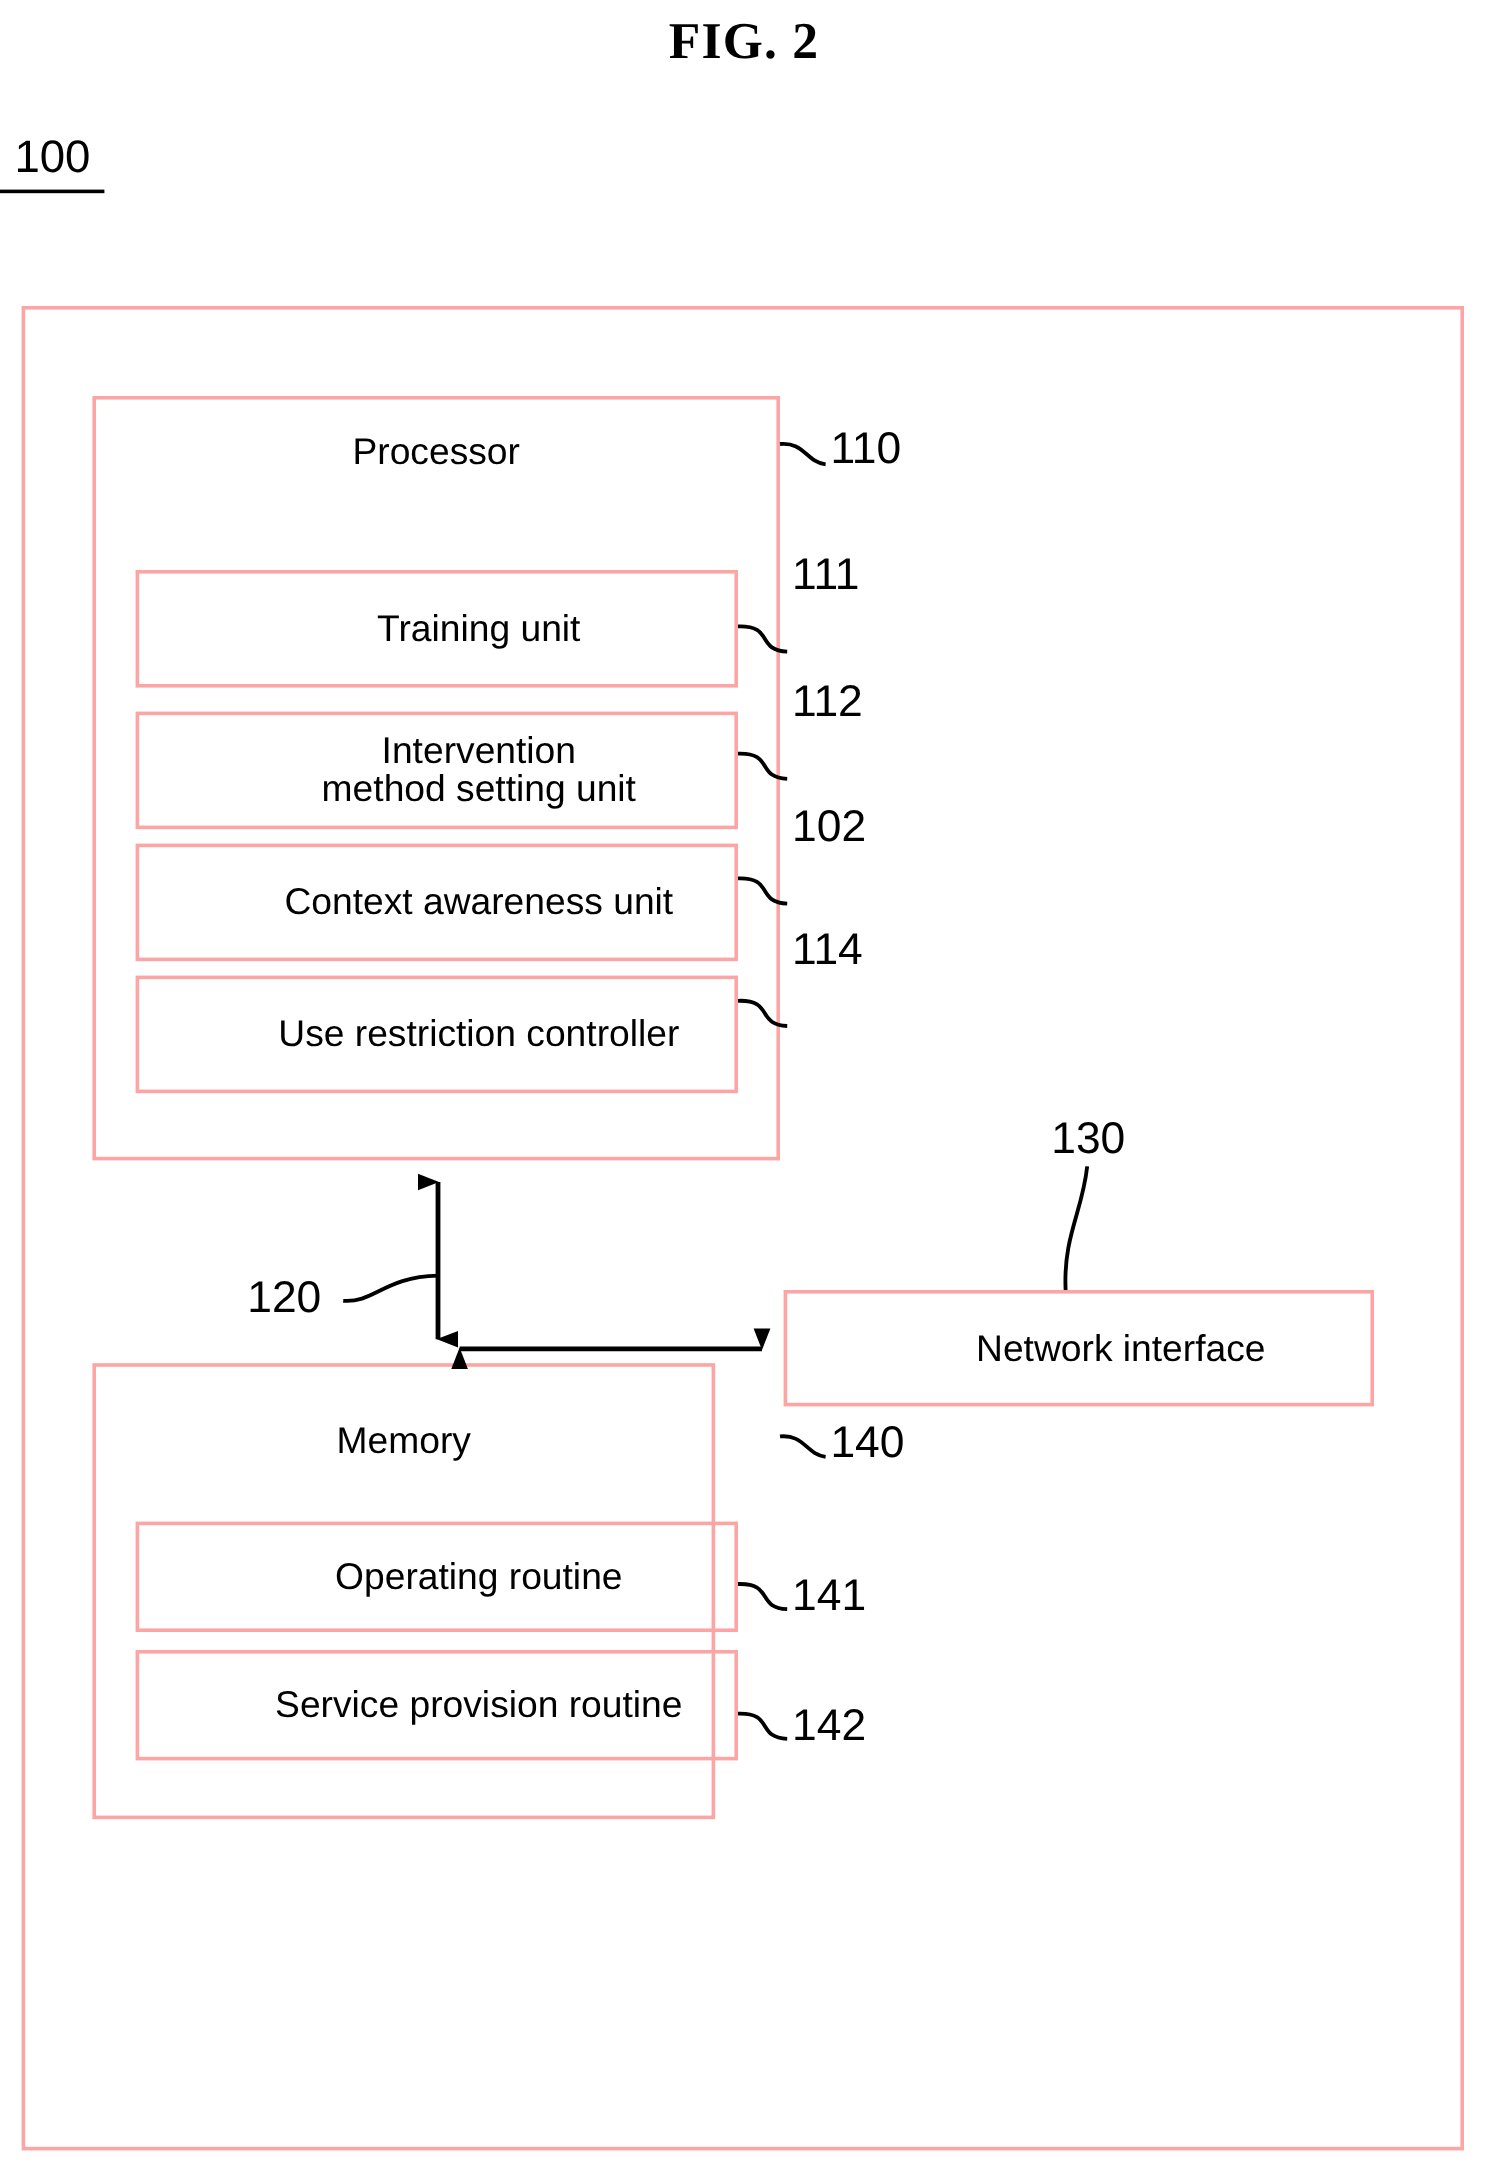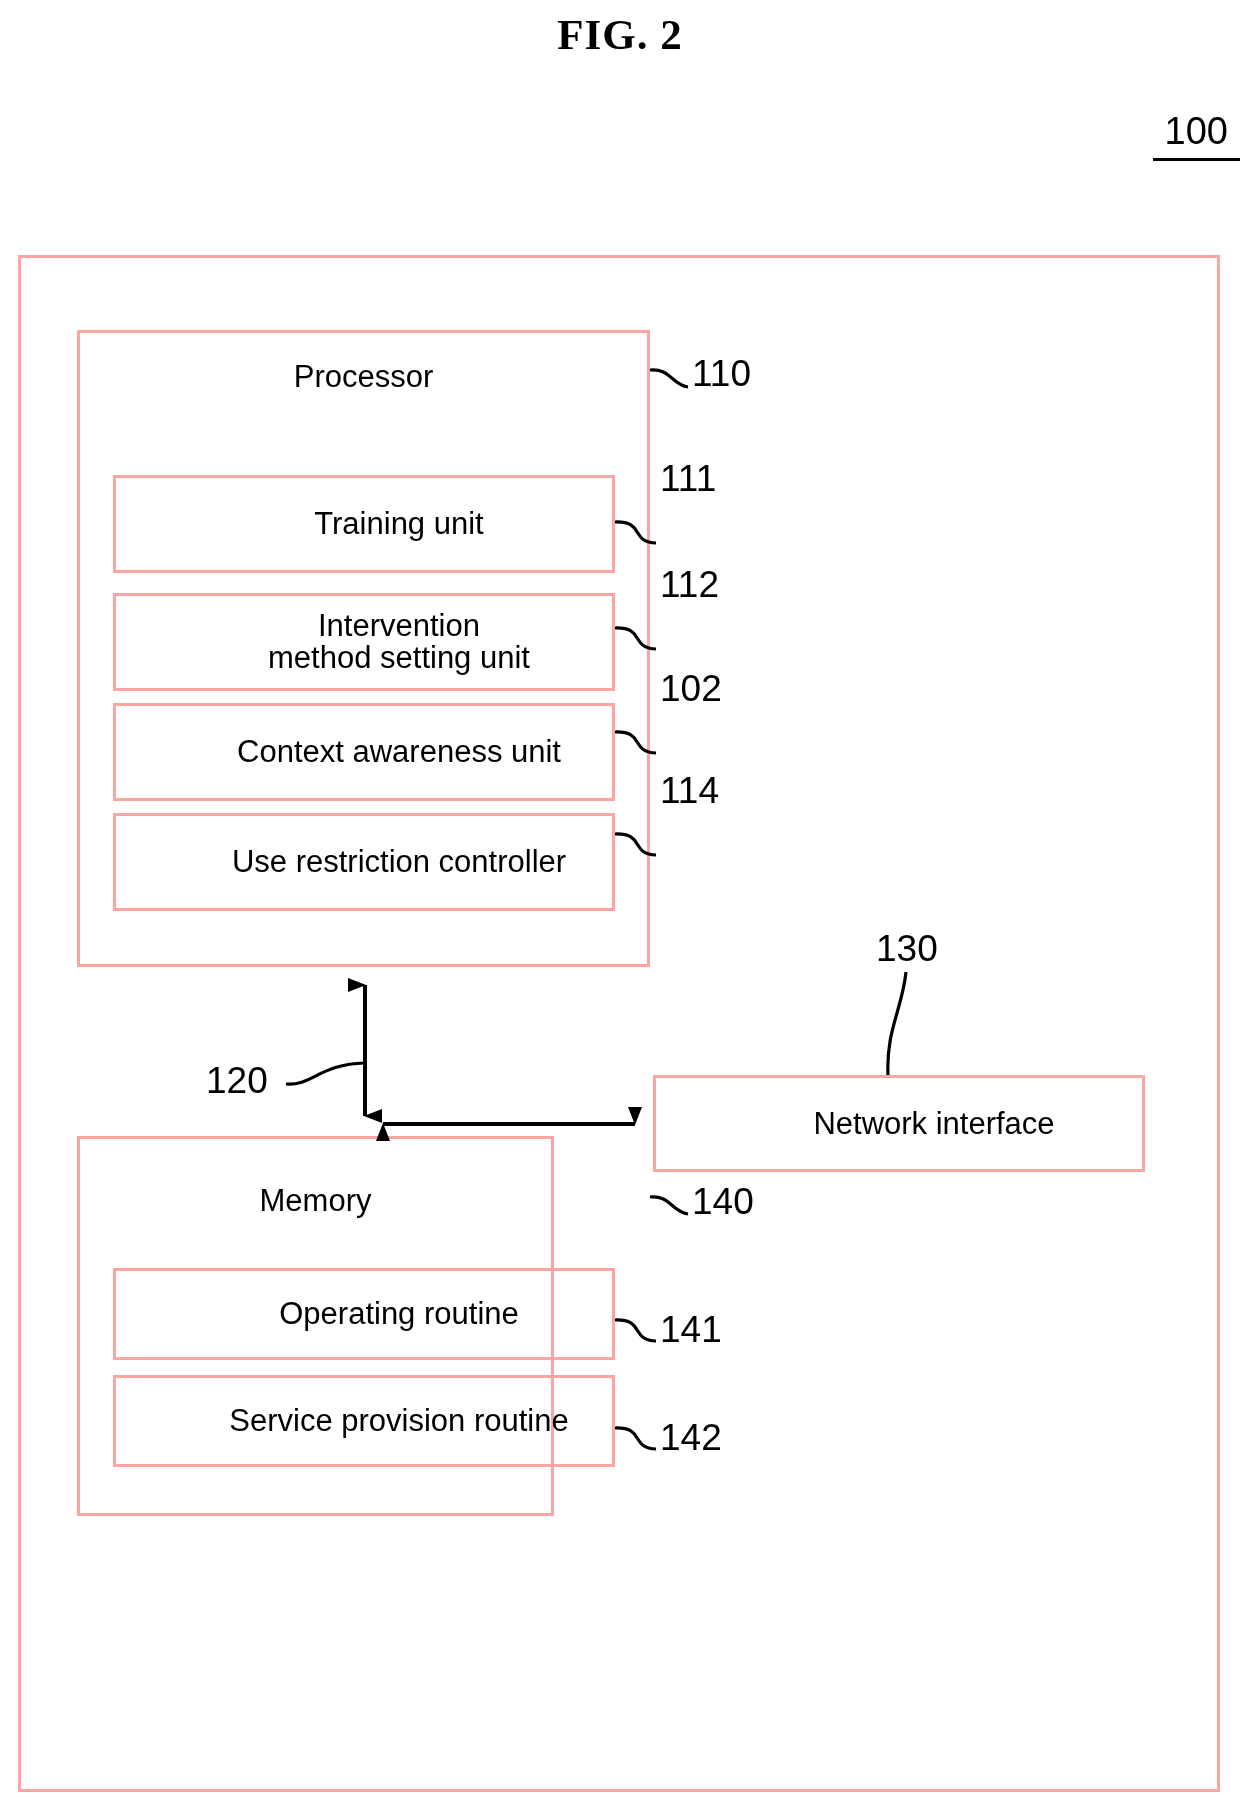--- a/index.html
+++ b/index.html
@@ -30,21 +30,21 @@
     font-family: "Liberation Serif", serif;
     font-weight: bold;
     font-size: 43px;
     letter-spacing: 1px;
   }
   .fig-number {
     position: absolute;
     left: 0;
     top: 110px;
     width: 1240px;
-    text-align: right;
+    text-align: left;
     font-size: 38px;
   }
   .fig-number span.num {
     display: inline-block;
     border-bottom: 3px solid #000;
     padding: 0 12px 6px 12px;
     line-height: 1.05;
   }
   
   .box {
@@ -119,21 +119,21 @@
   </div>
 
   <div class="box" style="left:113px; top:813px; width:502px; height:98px;">
     <div class="unit-label">Use restriction controller</div>
   </div>
 
   <div class="box" style="left:653px; top:1075px; width:492px; height:97px;">
     <div class="unit-label">Network interface</div>
   </div>
 
-  <div class="box" style="left:77px; top:1136px; width:477px; height:380px;padding-left:48px;">
+  <div class="box" style="left:77px; top:1136px; width:519px; height:380px;padding-left:48px;">
     <div class="box-label" style="top:46px;">Memory</div>
   </div>
 
   <div class="box" style="left:113px; top:1268px; width:502px; height:92px;">
     <div class="unit-label">Operating routine</div>
   </div>
 
   <div class="box" style="left:113px; top:1375px; width:502px; height:92px;">
     <div class="unit-label">Service provision routine</div>
   </div>

